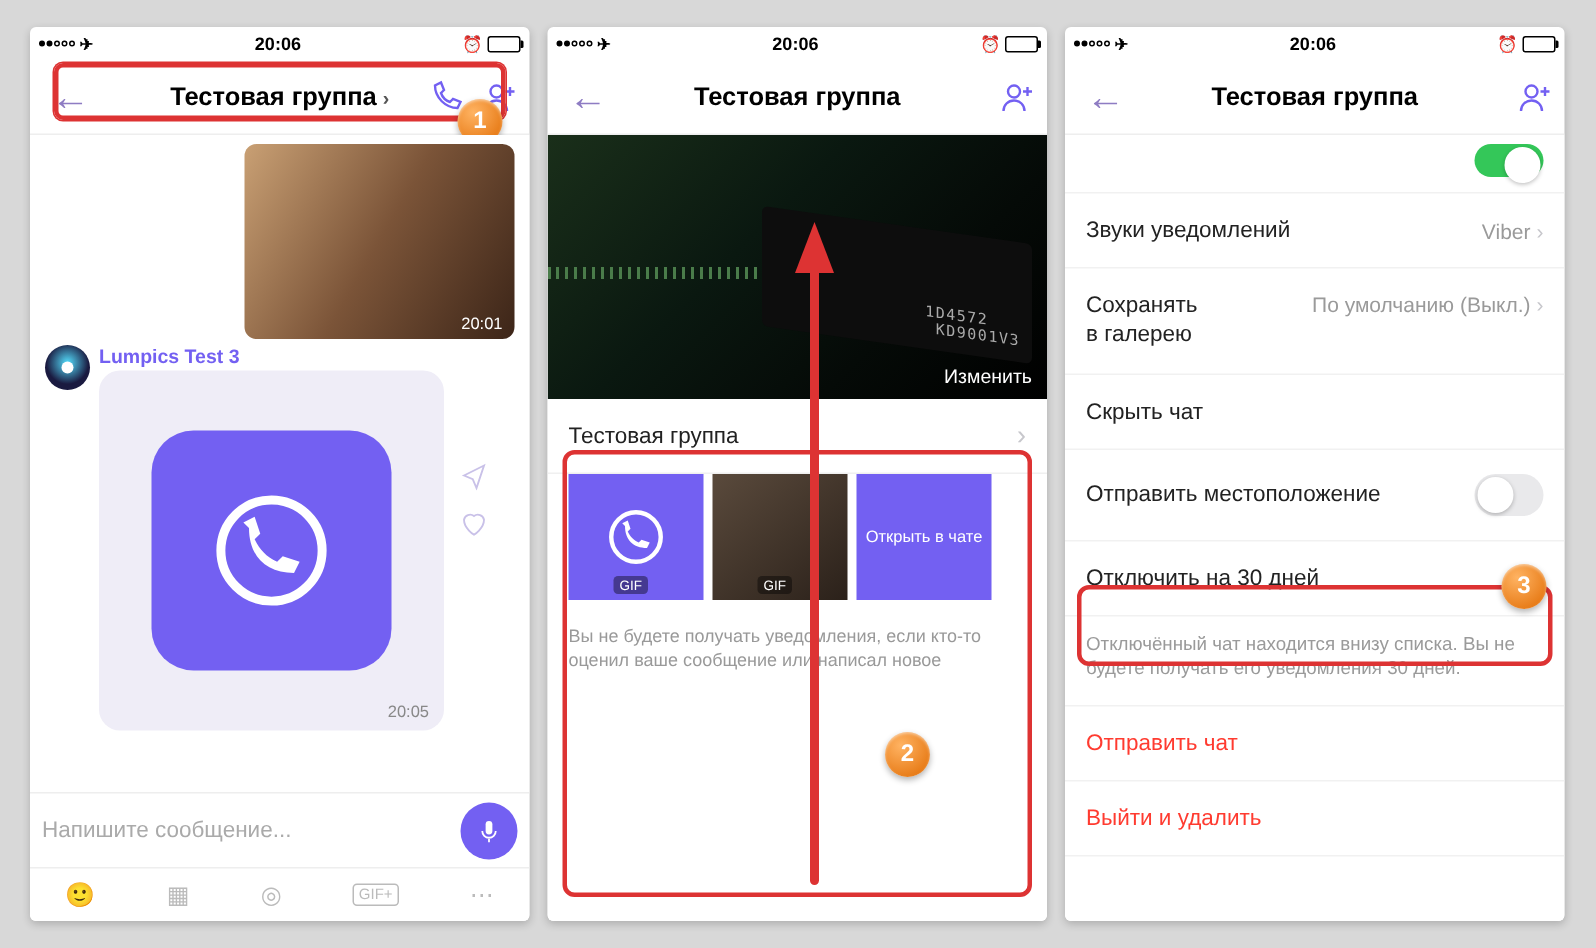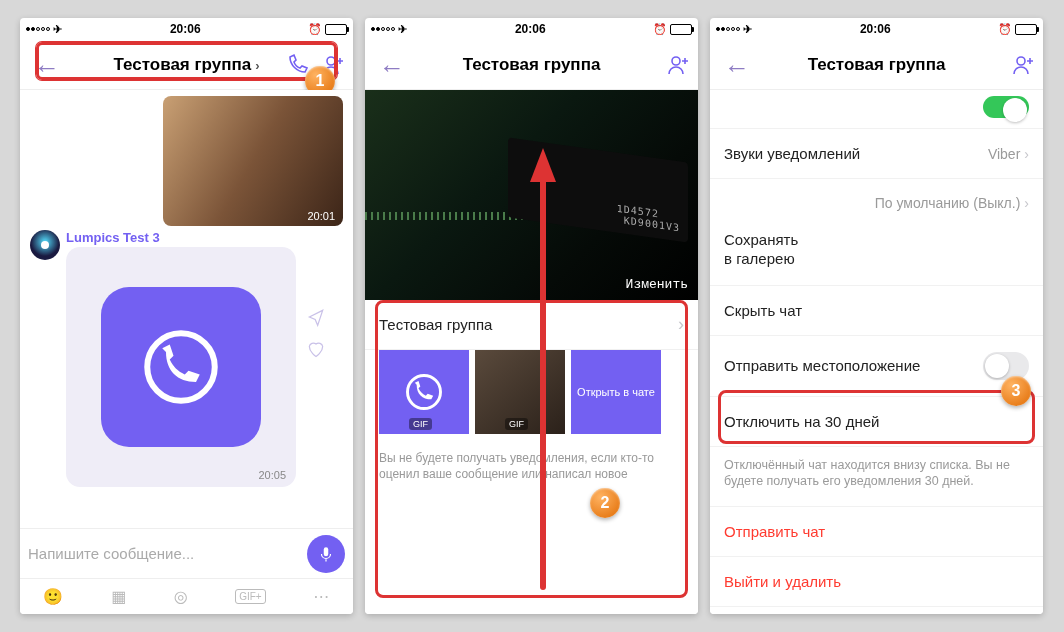--- a/index.html
+++ b/index.html
@@ -75,23 +75,23 @@
   .inc-bubble .ts { position:absolute; bottom:6px; right:10px; color:#888; font-size:11px; }
   .reactions { position:absolute; right:-30px; top:60px; display:flex; flex-direction:column; gap:12px; color:#c9c1e8; }
   .composer { height:50px; border-top:1px solid #eee; display:flex; align-items:center; padding:0 8px; gap:6px; }
   .composer-input { flex:1; color:#aaa; font-size:15px; }
   .mic-btn { width:38px; height:38px; border-radius:50%; background:#7360f2; display:flex; align-items:center; justify-content:center; }
   .toolbar { height:36px; border-top:1px solid #eee; display:flex; align-items:center; justify-content:space-around; color:#bbb; }
   
   .hl-red-1 { position:absolute; border:3px solid #d33; border-radius:6px; top:24px; left:16px; right:16px; height:38px; box-shadow:0 0 0 1px #d33; pointer-events:none; }
   .step-badge { position:absolute; width:30px; height:30px; border-radius:50%; background:radial-gradient(circle at 35% 30%, #ffb362, #e06a00); color:#fff; font-weight:700; display:flex; align-items:center; justify-content:center; font-size:16px; box-shadow:0 2px 4px rgba(0,0,0,.3), inset 0 1px 2px rgba(255,255,255,.5); }
   
-  .cover { height:210px; background:
+  .cover { height:176px; background:
       linear-gradient(135deg,#1a2f1a 0%, #0a1810 40%, #050a07 70%, #000 100%);
-    position:relative; color:#fff; font-size:12px;font-family:Liberation Mono, monospace;
+    position:relative; color:#fff; font-size:12px;
   }
   .cover-trace { position:absolute; left:0; bottom:80px; width:70%; height:8px; background:repeating-linear-gradient(90deg,#4a7c4a 0 2px, transparent 2px 6px); }
   .cover-chip { position:absolute; right:10px; top:60px; width:180px; height:80px; background:#0d0d0d; border-radius:4px; transform:skewY(8deg); }
   .cover-chip::after{content:'1D4572\A  KD9001V3'; white-space:pre; position:absolute; right:8px; bottom:8px; color:#aaa; font-size:10px; font-family:monospace; letter-spacing:1px;}
   .cover-edit { position:absolute; right:10px; bottom:8px; font-size:13px; }
   .info-list { display:flex; flex-direction:column; }
   .info-row { padding:14px 14px; border-bottom:1px solid #f0f0f0; font-size:15px; color:#222; display:flex; align-items:center; justify-content:space-between; }
   .info-row .chev { color:#c7c7cc; font-size:18px; }
   .gallery-head { display:flex; justify-content:space-between; padding:10px 14px 6px; font-size:13px; color:#888; }
   .gallery-head .all { color:#7360f2; }
@@ -111,21 +111,21 @@
   .hl-red-2 { position:absolute; border:3px solid #d33; border-radius:8px; left:10px; right:10px; top:282px; bottom:16px; pointer-events:none; }
   .arrow-up { position:absolute; left:50%; transform:translateX(8px); bottom:24px; top:120px; width:0; pointer-events:none; }
   .arrow-up .shaft { position:absolute; left:0; top:40px; bottom:0; width:6px; background:#d33; border-radius:3px; }
   .arrow-up .head { position:absolute; top:10px; left:-10px; width:0; height:0; border-left:13px solid transparent; border-right:13px solid transparent; border-bottom:34px solid #d33; }
   
   .settings-list { flex:1; overflow:hidden; }
   .s-row { display:flex; align-items:center; justify-content:space-between; padding:16px 14px; border-bottom:1px solid #f1f1f1; font-size:15px; color:#222; }
   .s-row .right-val { color:#9a9a9a; font-size:14px; display:flex; align-items:center; gap:4px; }
   .s-row .right-val .chev { color:#c7c7cc; }
   .s-row.multi { align-items:flex-start; }
-  .s-row.multi .lbl { line-height:1.25;margin-top:36px; }
+  .s-row.multi .lbl { line-height:1.25; }
   .section-note { padding:10px 14px 16px; font-size:12.5px; color:#9a9a9a; line-height:1.35; border-bottom:1px solid #f1f1f1; }
   .s-row.danger { color:#ff3b30; }
   .hl-red-3 { position:absolute; border:3px solid #d33; border-radius:8px; left:8px; right:8px; height:54px; top:372px; pointer-events:none; }
   .title-chev { font-size:13px; color:#555; margin-left:4px; }
   .sq { width:26px; height:26px; border:1px solid #e0e0e0; border-radius:4px; }
 </style>
 </head>
 <body>
 
 <div class="phone">

